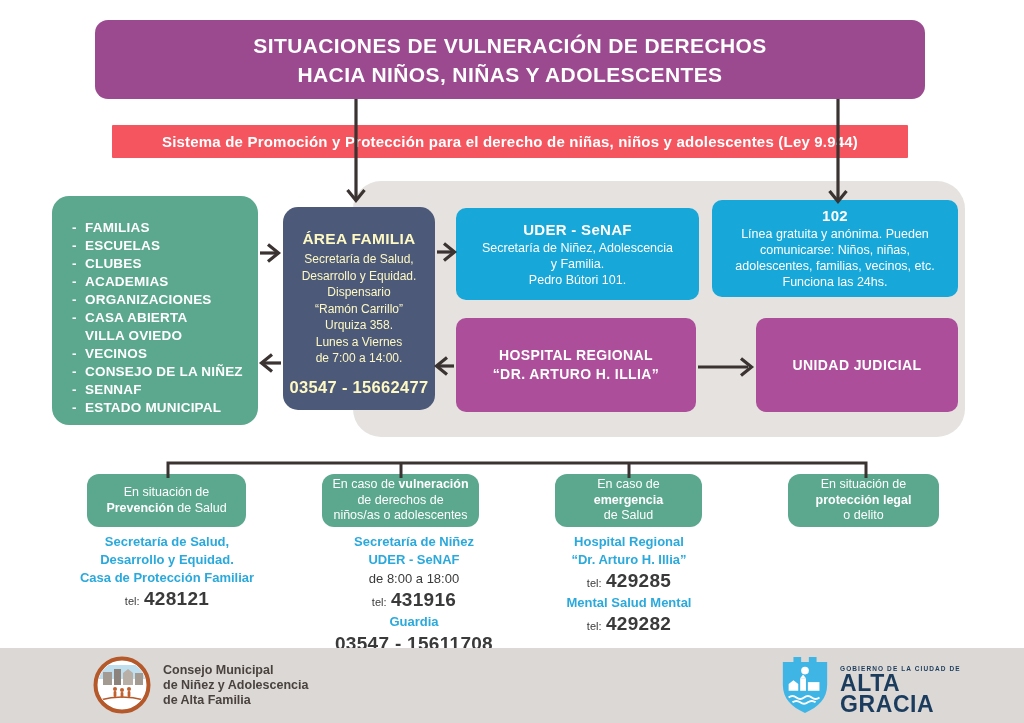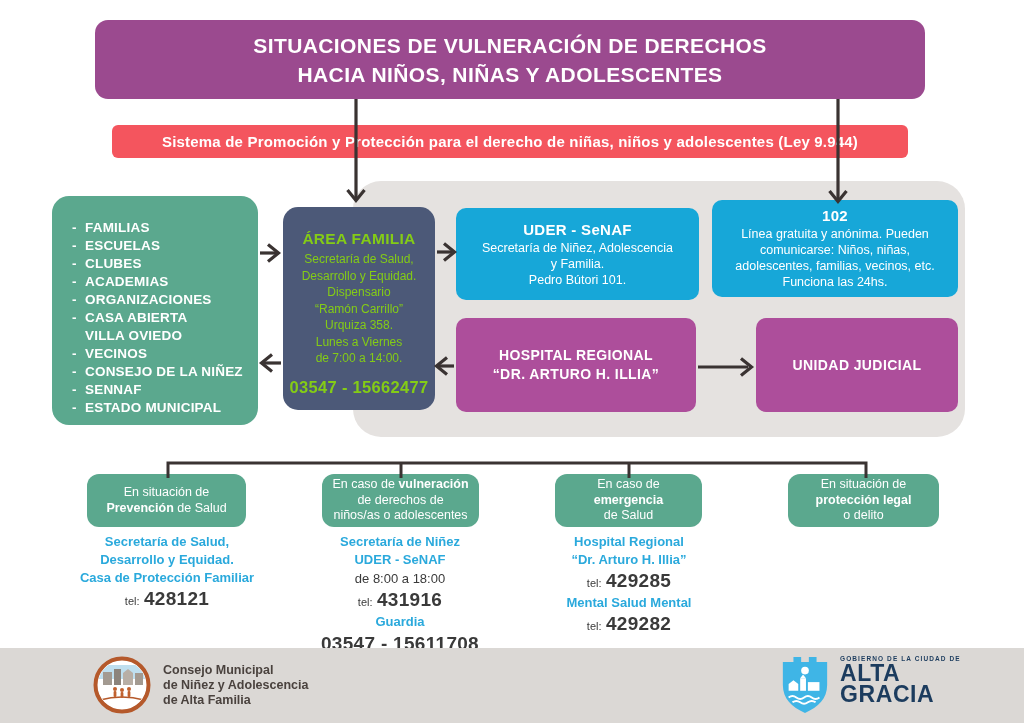--- a/index.html
+++ b/index.html
@@ -17,42 +17,42 @@
 
   
   .header {
     position:absolute; left:95px; top:20px; width:830px; height:79px;
     background:#9B4A8F; border-radius:13px; color:#fff;
     display:flex; align-items:center; justify-content:center; text-align:center;
     font-size:21px; font-weight:bold; line-height:29px; letter-spacing:.4px; z-index:2;
   }
   .banner {
     position:absolute; left:112px; top:125px; width:796px; height:33px;
-    background:#F4555E; border-radius:6px; color:#fff;
+    background:#F4555E; border-radius:1px; color:#fff;
     display:flex; align-items:center; justify-content:center; text-align:center;
     font-size:15px; font-weight:bold; letter-spacing:.2px; z-index:2;
   }
 
   .gray-panel {
     position:absolute; left:353px; top:181px; width:612px; height:256px;
     background:#E5E2E0; border-radius:28px;
   }
 
   
   .sources {
     position:absolute; left:52px; top:196px; width:206px; height:229px;
     background:#5BA88E; border-radius:17px; color:#fff; padding:23px 8px 0 20px;
   }
   .source-row { display:flex; font-size:13.5px; font-weight:bold; line-height:18px; letter-spacing:.2px; }
   .source-row .bullet { width:13px; flex:none; }
 
   
   .area {
     position:absolute; left:283px; top:207px; width:152px; height:203px;
-    background:#4C5978; border-radius:15px; color:#84cc16; text-align:center; padding-top:23px;
+    background:#4C5978; border-radius:15px; color:#fef9c3; text-align:center; padding-top:23px;
   }
   .area-title { font-size:15.5px; font-weight:bold; letter-spacing:.3px; }
   .area-body  { font-size:12px; line-height:16.5px; margin-top:3px; }
   .area-phone { font-size:16.5px; font-weight:bold; margin-top:11px; letter-spacing:.3px; }
 
   
   .cyanbox {
     position:absolute; background:#17A7D8; border-radius:10px; color:#fff;
     display:flex; flex-direction:column; align-items:center; justify-content:center; text-align:center;
   }
@@ -77,37 +77,37 @@
     font-size:12.5px; line-height:15.5px; z-index:2;
   }
   .gbox .bld { font-weight:bold; }
   .gb1 { left:87px;  width:159px; }
   .gb2 { left:322px; width:157px; }
   .gb3 { left:555px; width:147px; }
   .gb4 { left:788px; width:151px; }
 
   
   .col { position:absolute; top:533px; width:230px; text-align:center; color:#3A3A3A; }
-  .c1 { left:52px; } .c2 { left:285px;text-align:center; } .c3 { left:514px; } .c4 { left:748px; }
+  .c1 { left:52px; } .c2 { left:299px;text-align:center; } .c3 { left:514px; } .c4 { left:748px; }
   .org   { color:#2AA9DC; font-weight:bold; font-size:13px; line-height:18px; }
   .plain { font-size:13px; line-height:18px; margin-top:1px; }
   .telrow { margin-top:1px; }
   .tel-label { font-size:11px; }
   .tel-num   { font-size:19px; font-weight:bold; letter-spacing:.3px; }
   .big-num   { font-size:19px; font-weight:bold; letter-spacing:.3px; margin-top:2px; }
   .mt2 { margin-top:2px; }
 
   
   .footer {
     position:absolute; left:0; top:648px; width:1024px; height:75px;
     background:#DBD8D5; z-index:2;
   }
   .f-left { position:absolute; left:93px; top:8px; display:flex; align-items:center; gap:12px; }
   .f-left-text { font-size:12.5px; font-weight:bold; color:#4A423E; line-height:15px; }
-  .f-right { position:absolute; left:779px; top:7px; display:flex; align-items:flex-start; gap:9px; }
+  .f-right { position:absolute; left:779px; top:7px; display:flex; align-items:flex-end; gap:9px; }
   .fr-small { font-size:6.5px; font-weight:bold; color:#1C3C5E; letter-spacing:1.1px; }
   .fr-big   { font-size:23px; font-weight:bold; color:#1C3C5E; line-height:21px; letter-spacing:.6px; margin-top:1px; }
 </style>
 </head>
 <body>
 
 <div class="canvas">
 
   <div class="gray-panel panel-bg"></div>
 

